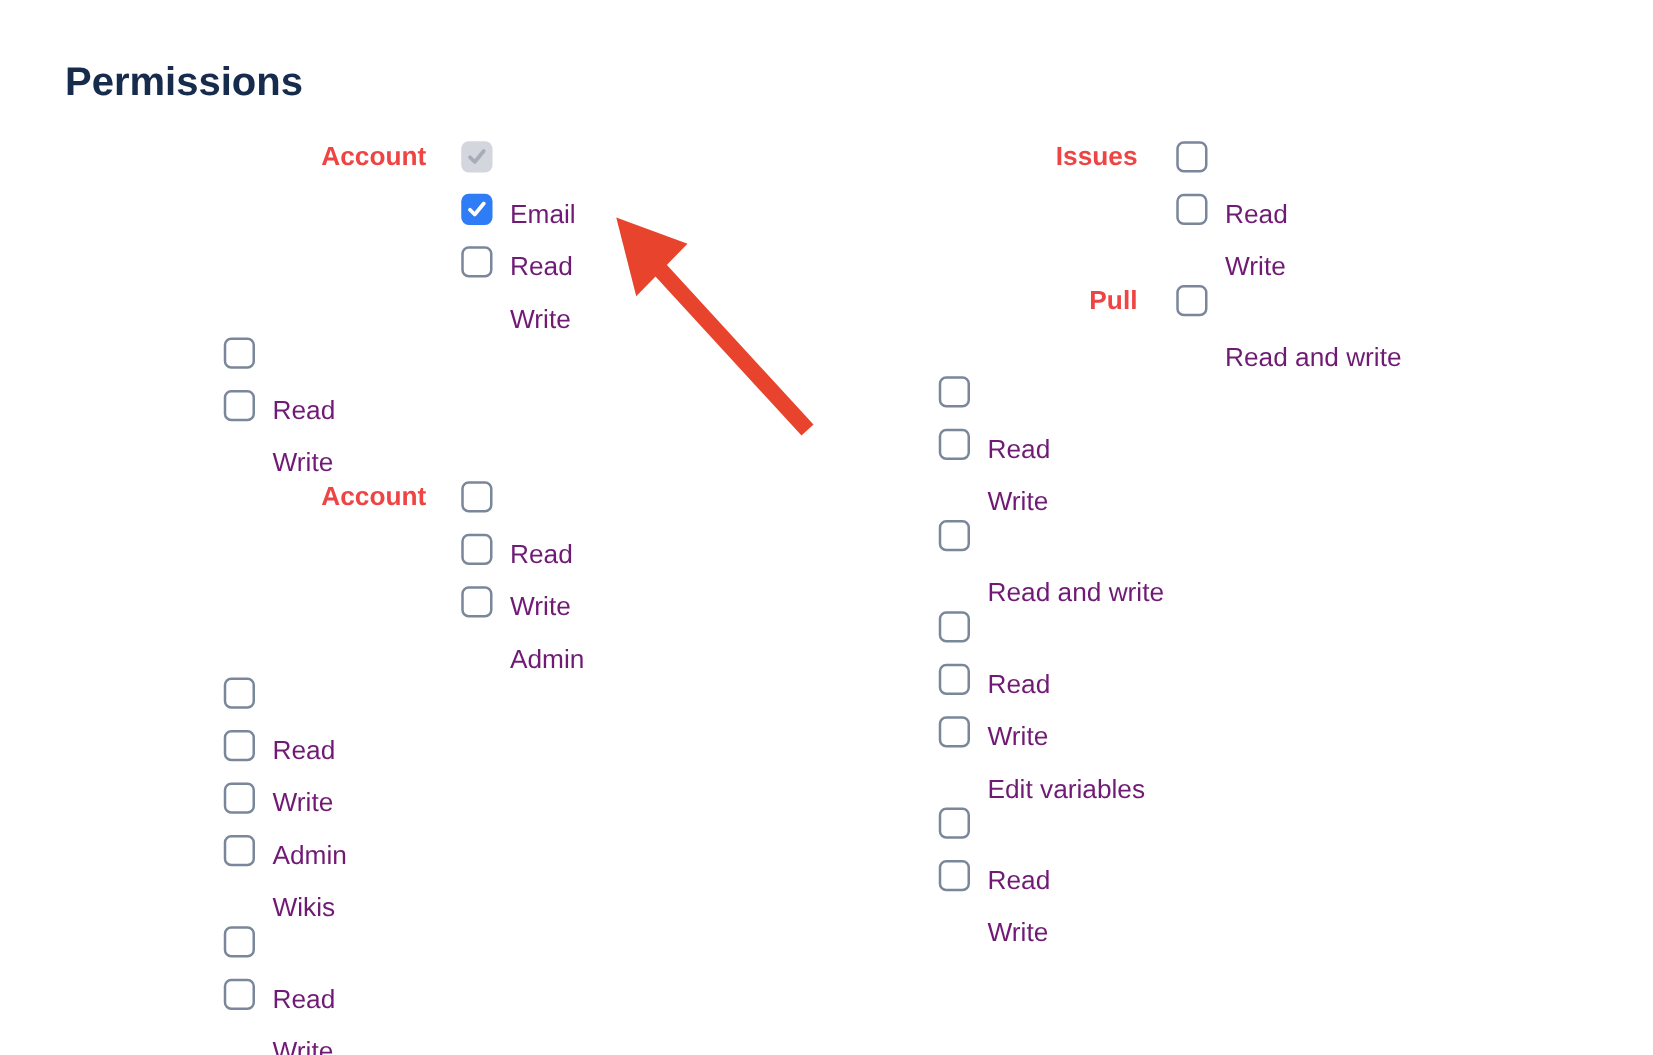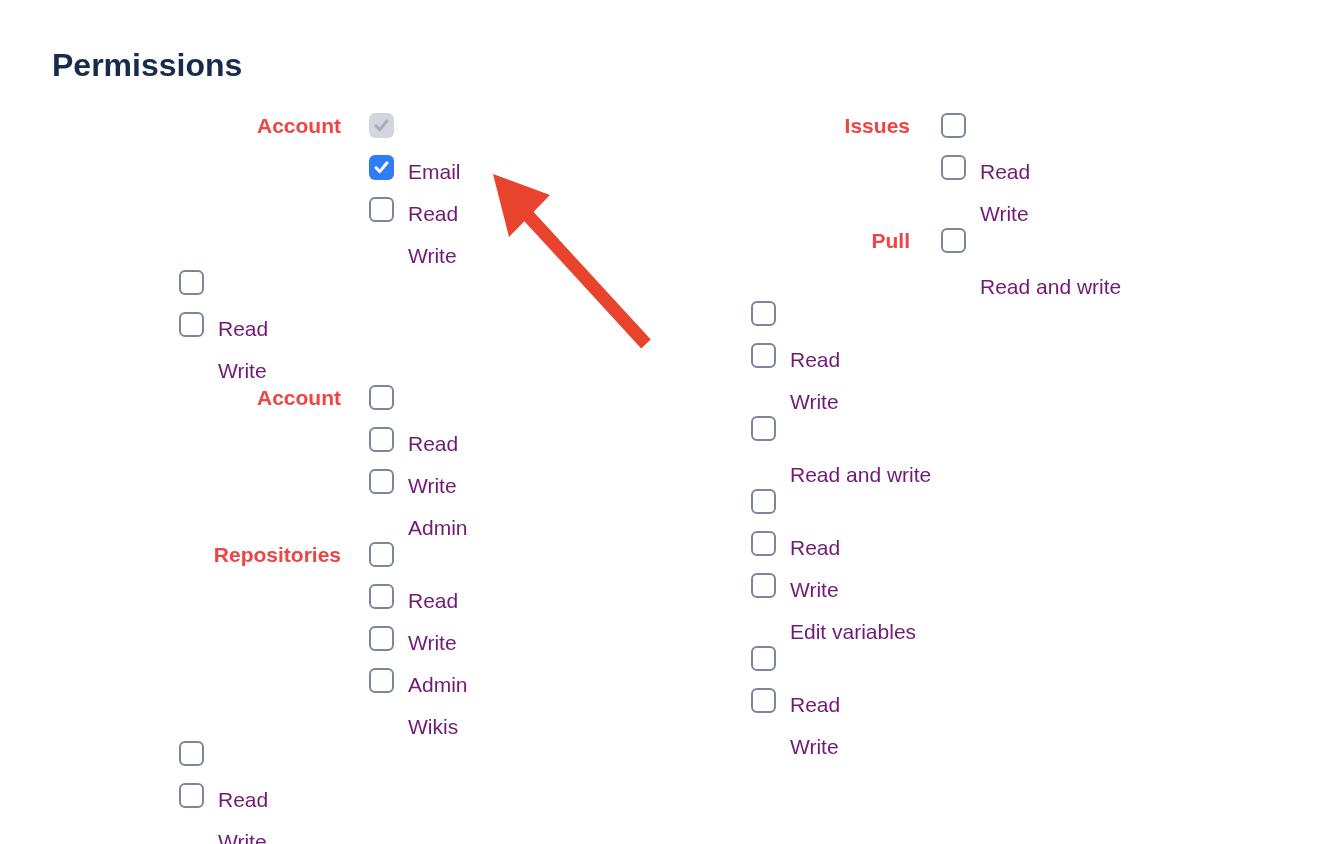--- a/index.html
+++ b/index.html
@@ -98,21 +98,20 @@
           <span class="checkbox unchecked"></span>
           <span class="option-label">Write</span>
         </label>
         <label class="option-row">
           <span class="checkbox unchecked"></span>
           <span class="option-label">Admin</span>
         </label>
       </div>
     </div>
     <div class="perm-group">
-      <div class="group-label">Repositories</div>
       <div class="options">
         <label class="option-row">
           <span class="checkbox unchecked"></span>
           <span class="option-label">Read</span>
         </label>
         <label class="option-row">
           <span class="checkbox unchecked"></span>
           <span class="option-label">Write</span>
         </label>
         <label class="option-row">

